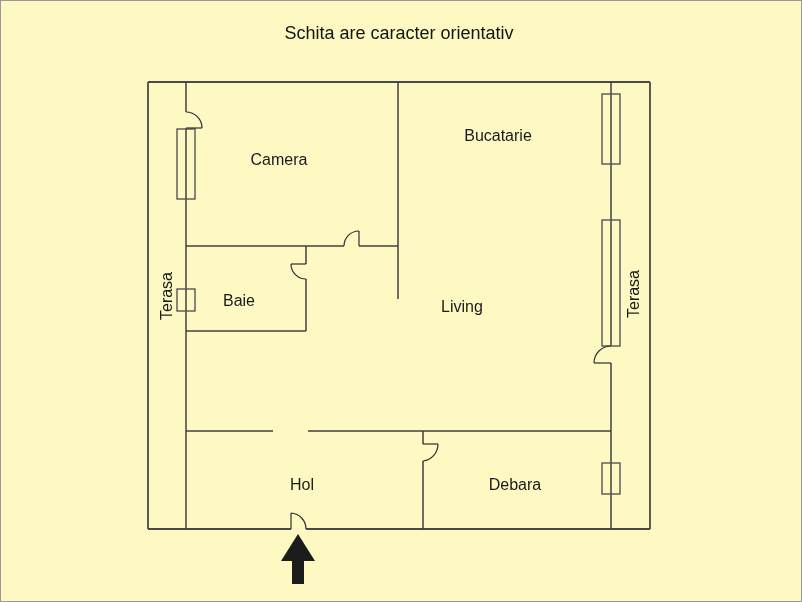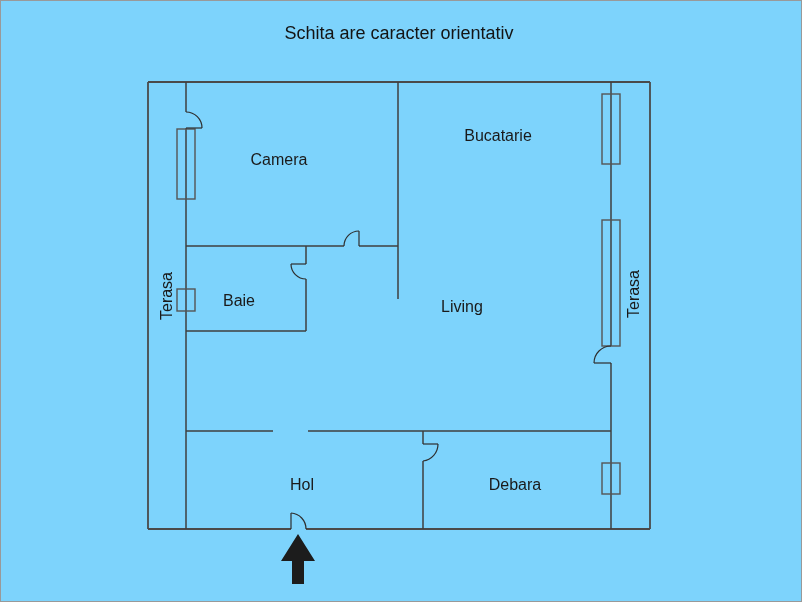--- a/index.html
+++ b/index.html
@@ -2,21 +2,21 @@
 <html><head>
 <meta charset="utf-8">
 <style>
   html, body { margin: 0; padding: 0; background: #ffffff; }
   .page {
     position: relative;
     width: 802px;
     height: 602px;
     box-sizing: border-box;
     border: 1px solid #999999;
-    background: #7dd3fc;
+    background: #fef9c3;
     font-family: "Liberation Sans", sans-serif;
     overflow: hidden;
   }
   svg { display: block; }
   .title-text {
     font-size: 18px;
     fill: #141414;
     text-anchor: middle;
     font-family: "Liberation Sans", sans-serif;
   }

